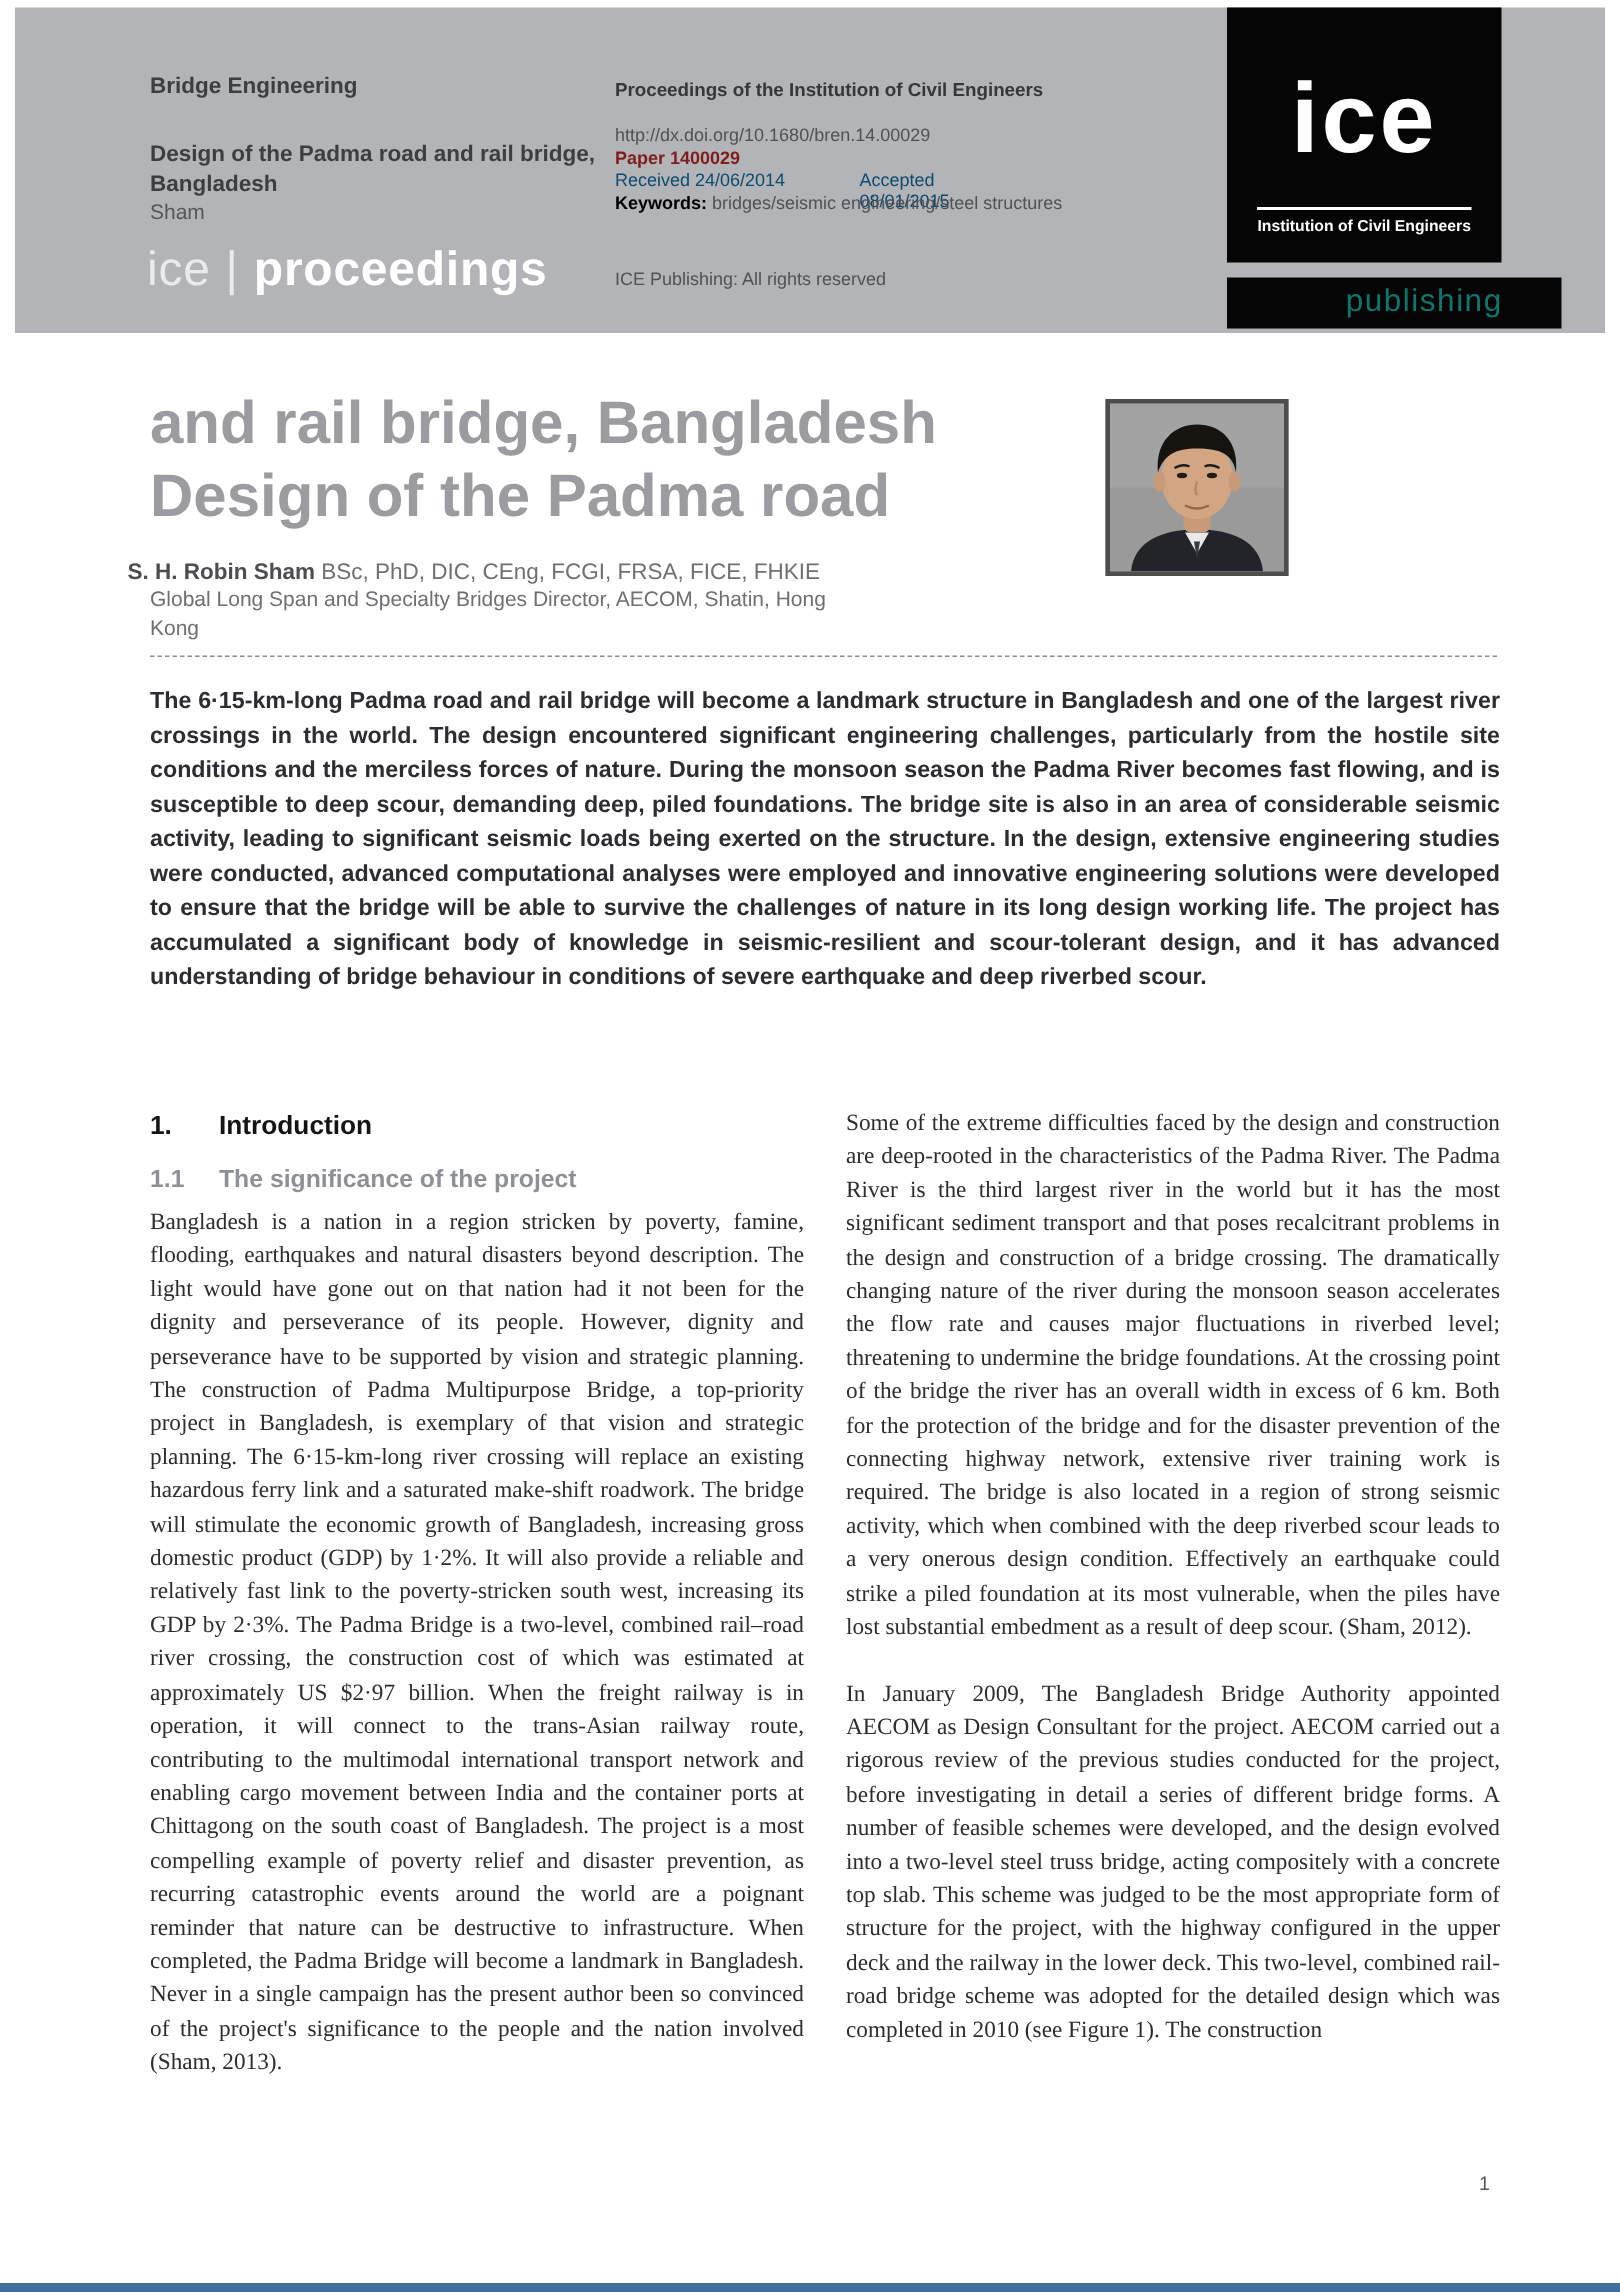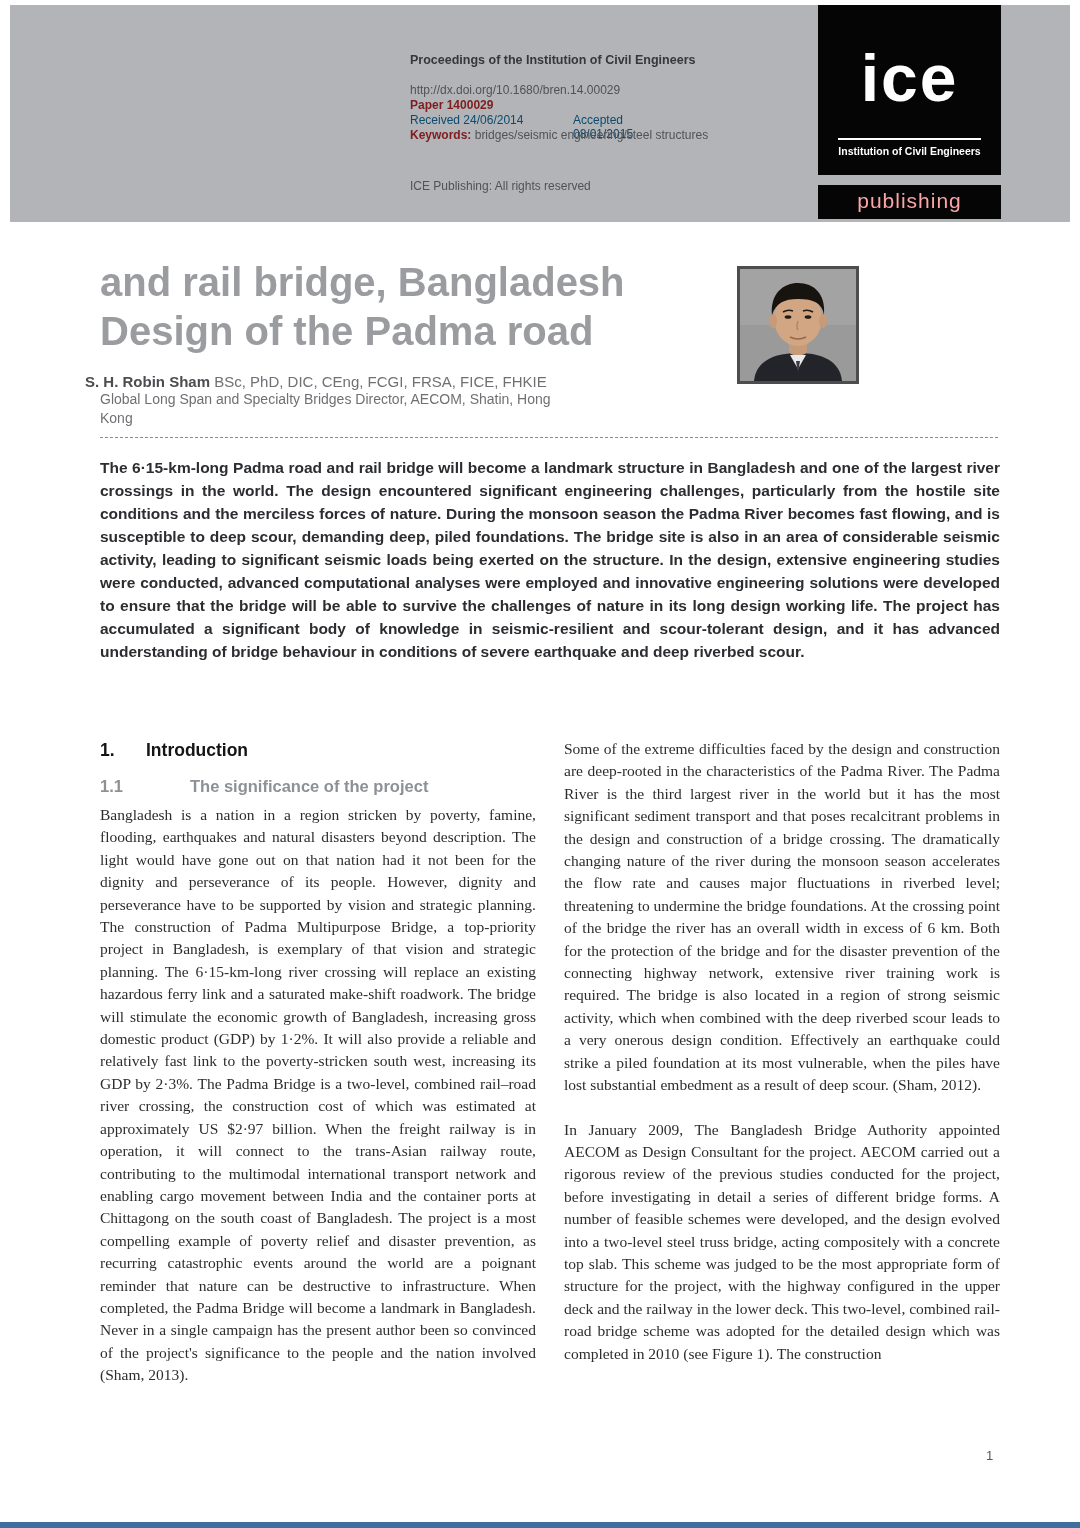--- a/index.html
+++ b/index.html
@@ -20,36 +20,36 @@
   .brand-ice{font-weight:400;color:#e9eaec;}
   .brand-sep{font-weight:300;margin:0 10px;color:#e9eaec;}
   .brand-proc{font-weight:700;color:#ffffff;}
   .hdr-mid{position:absolute;left:400px;top:0;width:330px;height:217px;font-size:12px;color:#4b4d50;}
   .hdr-proc-line{position:absolute;left:0;top:48px;font-weight:700;color:#353739;font-size:12.5px;}
   .hdr-doi{position:absolute;left:0;top:78px;color:#505255;}
   .hdr-paperno{position:absolute;left:0;top:93px;font-weight:700;color:#7f1d1d;}
   .hdr-dates{position:absolute;left:0;top:108px;width:270px;color:#0c4a6e;}
   .hdr-accepted{position:absolute;left:163px;top:0;}
   .hdr-keywords{position:absolute;left:0;top:123px;color:#505255;}
-  .hdr-keywords b{color:#7f1d1d;}
+  .hdr-keywords b{color:#000000;}
   .hdr-rights{position:absolute;left:0;top:174px;color:#505255;}
   
   .logo-box{
     position:absolute;left:818px;top:5px;width:183px;height:170px;
     background:#050505;color:#fff;
   }
   .logo-ice{position:absolute;left:0;width:100%;top:40px;text-align:center;
     font-size:66px;font-weight:600;letter-spacing:2px;line-height:66px;color:#ffffff;}
   .logo-rule{position:absolute;left:20px;right:20px;top:133px;height:2px;background:#ffffff;}
   .logo-sub{position:absolute;left:0;width:100%;top:140px;text-align:center;
     font-size:10.5px;font-weight:700;color:#ffffff;}
   .logo-publishing{
     position:absolute;left:818px;top:185px;width:183px;height:34px;
-    background:#050505;color:#fca5a5;text-align:center;
-    font-size:21px;font-weight:400;letter-spacing:1px;line-height:32px;
+    background:#050505;color:#0f766e;text-align:center;
+    font-size:21px;font-weight:400;letter-spacing:1px;line-height:32px;padding-left:40px;
   }
   
   .article-title{position:absolute;left:100px;top:258px;width:640px;
     font-size:40px;line-height:49px;font-weight:700;color:#9a9ca0;}
   .author-photo{
     position:absolute;left:737px;top:266px;width:116px;height:112px;
     border:3px solid #4d4d4d;background:#949494;overflow:hidden;
   }
   .author-line{position:absolute;left:85px;top:372px;width:640px;
     font-size:15px;color:#6e7073;line-height:19px;}
@@ -60,37 +60,45 @@
     border-top:1px dashed #8a8c8f;}
   
   .abstract{position:absolute;left:100px;top:456px;width:900px;
     font-size:15.5px;font-weight:700;color:#2b2d30;line-height:23px;
     text-align:justify;}
   
   .columns{position:absolute;left:100px;top:738px;width:900px;display:flex;gap:28px;}
   .col{width:436px;}
   .sec-h1{display:flex;font-size:17.5px;font-weight:700;color:#141414;margin:2px 0 16px 0;}
   .sec-h1 .num{width:46px;flex:0 0 46px;}
-  .sec-h2{display:flex;font-size:16.5px;font-weight:700;color:#8d9196;margin:0 0 8px 0;gap:44px;}
+  .sec-h2{display:flex;font-size:16.5px;font-weight:700;color:#8d9196;margin:0 0 8px 0;}
   .sec-h2 .num{width:46px;flex:0 0 46px;}
   .body-para{
     font-family:"Liberation Serif",serif;font-size:15.5px;color:#2d2d2d;
     line-height:22.4px;text-align:justify;margin:0;
   }
   .para-gap{height:22px;}
   
   .page-number{position:absolute;left:986px;top:1448px;font-size:13px;color:#55575a;}
   .bottom-strip{position:absolute;left:0;bottom:0;width:1080px;height:6px;background:#3f6f9f;}
 </style>
 </head>
 <body>
 
 <div class="page">
 
   <div class="header-band">
+    <div class="hdr-left">
+      <div class="hdr-journal">Bridge Engineering</div>
+      <div class="hdr-title">Design of the Padma road and rail bridge, Bangladesh</div>
+      <div class="hdr-author">Sham</div>
+      <div class="hdr-brand">
+        <span class="brand-ice">ice</span><span class="brand-sep">|</span><span class="brand-proc">proceedings</span>
+      </div>
+    </div>
 
     <div class="hdr-mid">
       <div class="hdr-proc-line">Proceedings of the Institution of Civil Engineers</div>
       <div class="hdr-doi">http://dx.doi.org/10.1680/bren.14.00029</div>
       <div class="hdr-paperno">Paper 1400029</div>
       <div class="hdr-dates">
         <span>Received 24/06/2014</span>
         <span class="hdr-accepted">Accepted 08/01/2015</span>
       </div>
       <div class="hdr-keywords">

